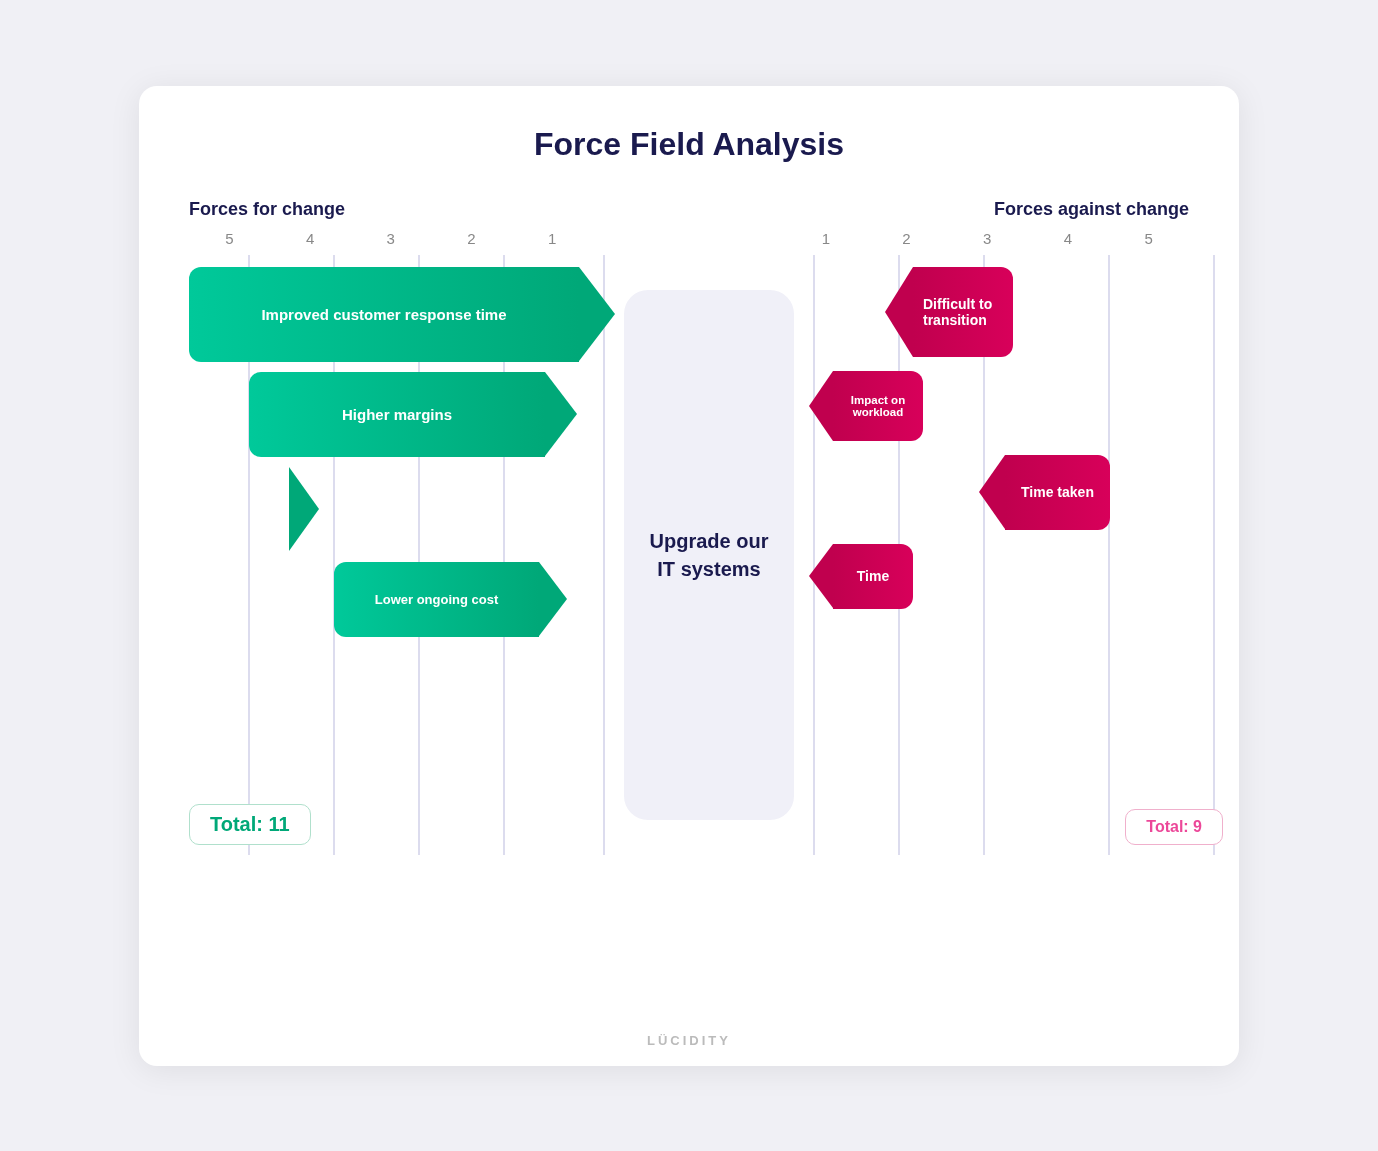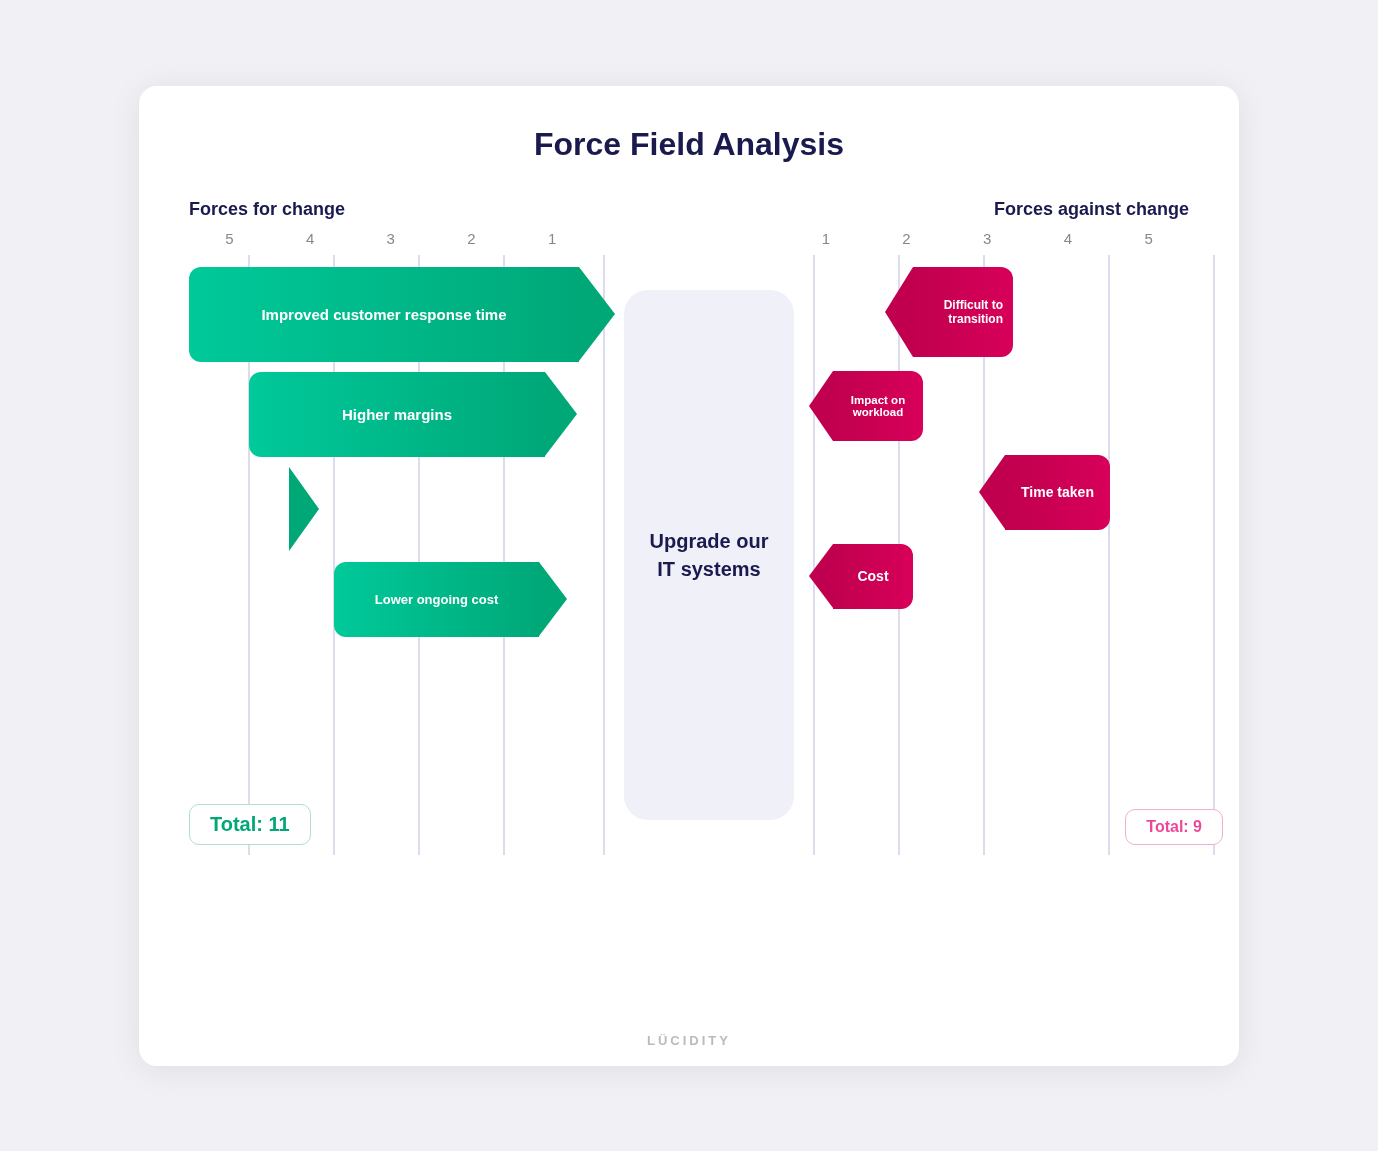--- a/index.html
+++ b/index.html
@@ -146,21 +146,21 @@
         <line x1="15" y1="0" x2="15" y2="100%" stroke="#d0d0e8" stroke-width="1.5"></line>
         <line x1="100" y1="0" x2="100" y2="100%" stroke="#d0d0e8" stroke-width="1.5"></line>
         <line x1="185" y1="0" x2="185" y2="100%" stroke="#d0d0e8" stroke-width="1.5"></line>
         <line x1="310" y1="0" x2="310" y2="100%" stroke="#d0d0e8" stroke-width="1.5"></line>
         <line x1="415" y1="0" x2="415" y2="100%" stroke="#d0d0e8" stroke-width="1.5"></line>
       </svg>
 
       <div style="display:flex;flex-direction:column;gap:14px;padding:12px 0;position:relative;z-index:2;">
 
         <div style="display:flex;align-items:center;flex-direction:row-reverse;height:90px;margin-right:210px;">
-          <div style="width:100px;height:90px;background:linear-gradient(90deg,#c0004e,#d8005a);border-radius:0 12px 12px 0;display:flex;align-items:center;justify-content:center;color:#fff;font-weight:700;font-size:12px;text-align:right;padding:0 10px;flex-shrink:0;">
+          <div style="width:100px;height:90px;background:linear-gradient(90deg,#c0004e,#d8005a);border-radius:0 12px 12px 0;display:flex;align-items:center;justify-content:center;color:#fff;font-weight:700;font-size:14px;text-align:left;padding:0 10px;flex-shrink:0;">
             <span>Difficult to transition</span>
           </div>
           <div style="width:0;height:0;border-top:45px solid transparent;border-bottom:45px solid transparent;border-right:28px solid #c0004e;flex-shrink:0;"></div>
         </div>
 
 
         <div style="display:flex;align-items:center;flex-direction:row-reverse;height:70px;margin-right:300px;">
           <div style="width:90px;height:70px;background:linear-gradient(90deg,#c0004e,#d8005a);border-radius:0 12px 12px 0;display:flex;align-items:center;justify-content:center;color:#fff;font-weight:700;font-size:11.5px;text-align:center;padding:0 8px;flex-shrink:0;">
             <span>Impact on workload</span>
           </div>
@@ -169,21 +169,21 @@
 
         <div style="display:flex;align-items:center;flex-direction:row-reverse;height:75px;margin-right:113px;">
           <div style="width:105px;height:75px;background:linear-gradient(90deg,#c0004e,#d8005a);border-radius:0 12px 12px 0;display:flex;align-items:center;justify-content:center;color:#fff;font-weight:700;font-size:14px;text-align:center;padding:0 10px;flex-shrink:0;">
             <span>Time taken</span>
           </div>
           <div style="width:0;height:0;border-top:37.5px solid transparent;border-bottom:37.5px solid transparent;border-right:26px solid #c0004e;flex-shrink:0;"></div>
         </div>
 
         <div style="display:flex;align-items:center;flex-direction:row-reverse;height:65px;margin-right:310px;">
           <div style="width:80px;height:65px;background:linear-gradient(90deg,#c0004e,#d8005a);border-radius:0 12px 12px 0;display:flex;align-items:center;justify-content:center;color:#fff;font-weight:700;font-size:14px;text-align:center;padding:0 10px;flex-shrink:0;">
-            <span>Cost</span>
+            <span>Time</span>
           </div>
           <div style="width:0;height:0;border-top:32.5px solid transparent;border-bottom:32.5px solid transparent;border-right:24px solid #c0004e;flex-shrink:0;"></div>
         </div>
 
         <div style="height:60px;"></div>
       </div>
 
       <div style="position:absolute;bottom:10px;right:0;">
         <div style="border:1.5px solid #f0b0cc;border-radius:10px;padding:8px 20px;font-size:16px;font-weight:700;color:#ec4899;background:#fff;">
           <span>Total: 9</span>

